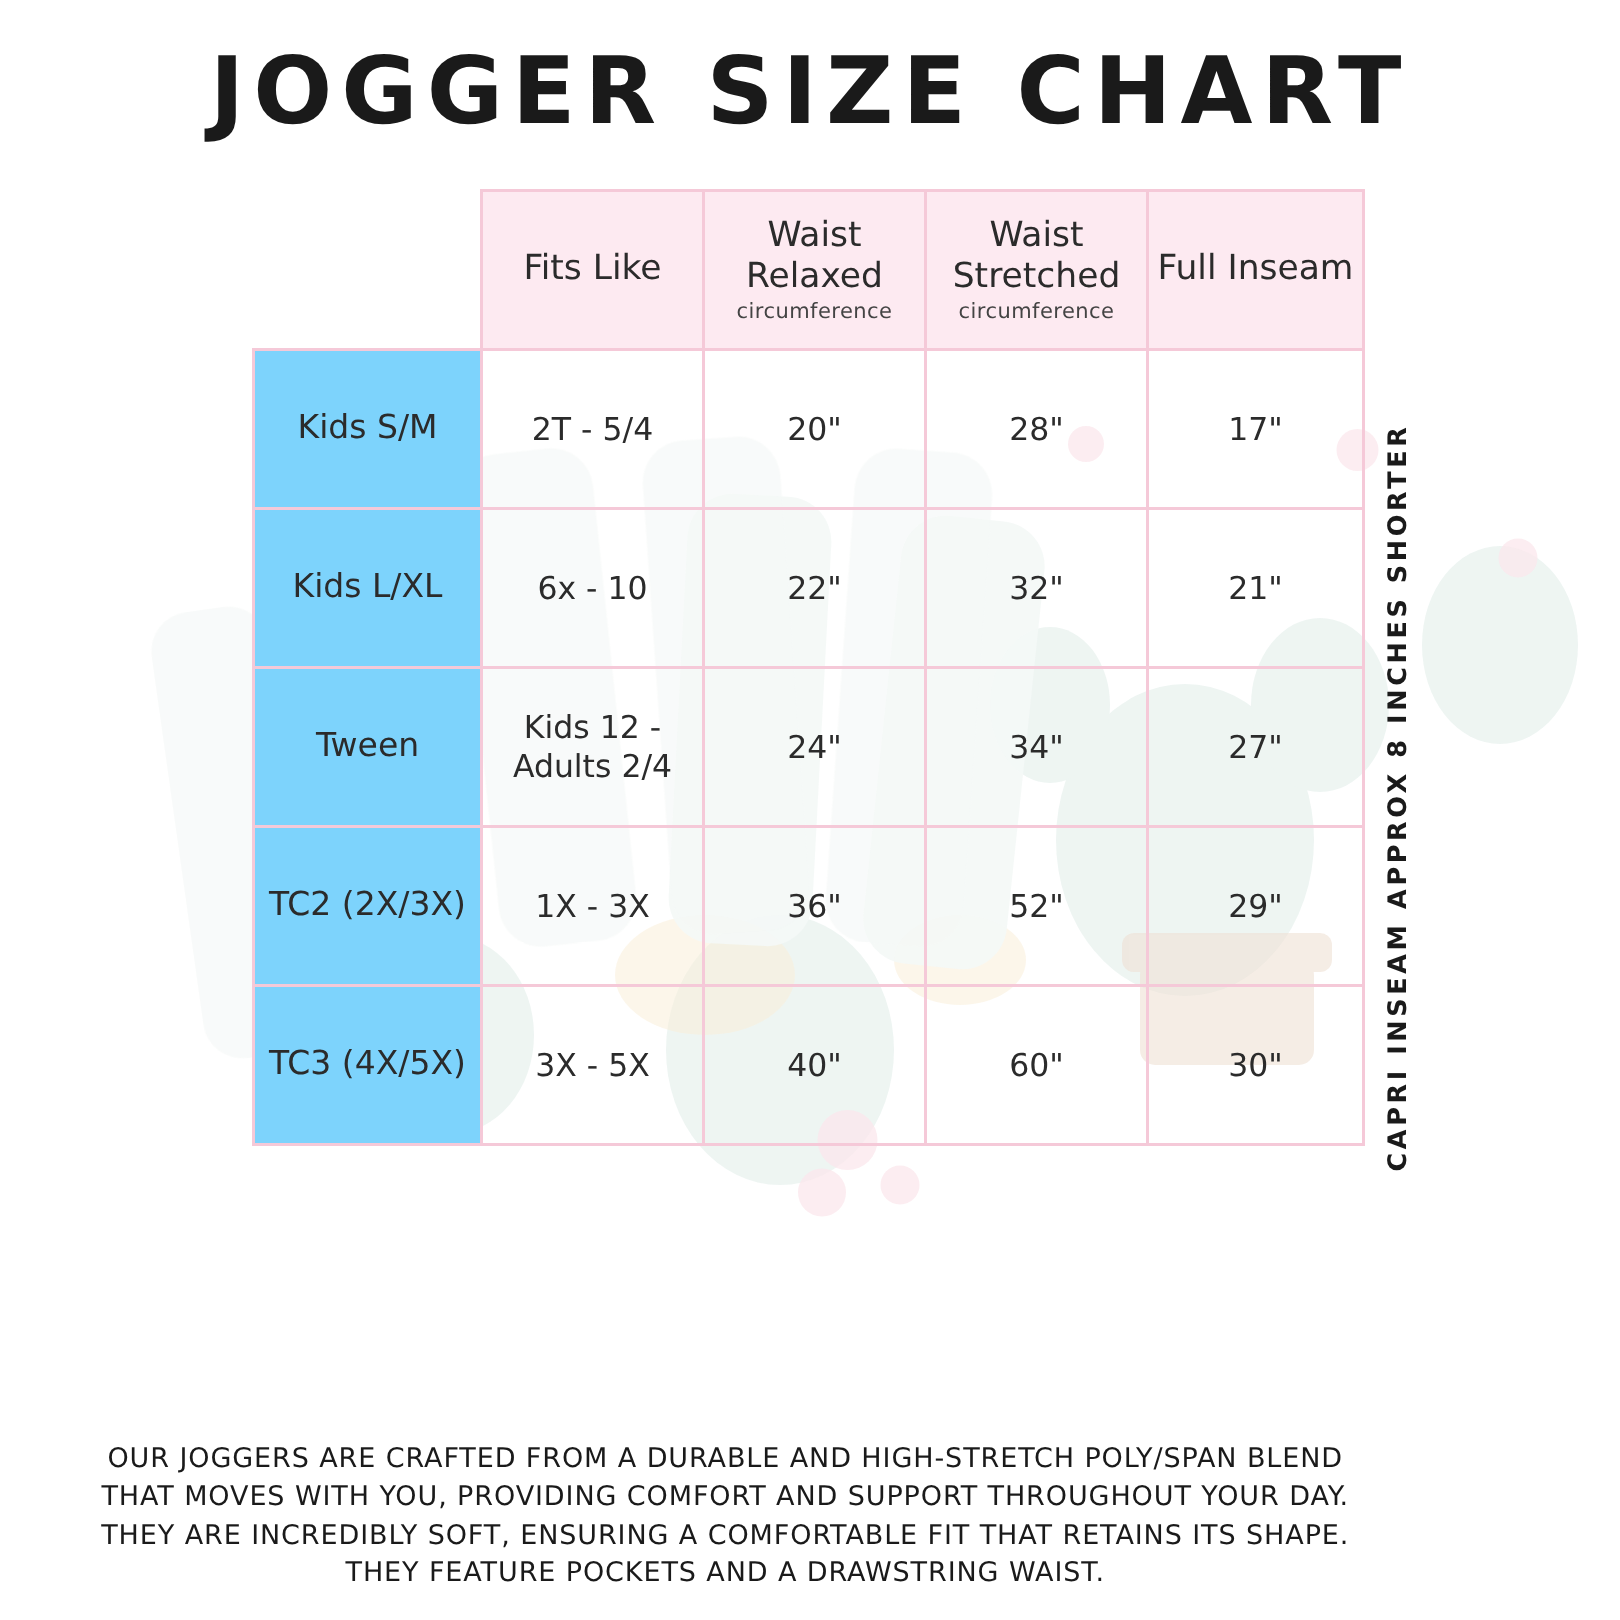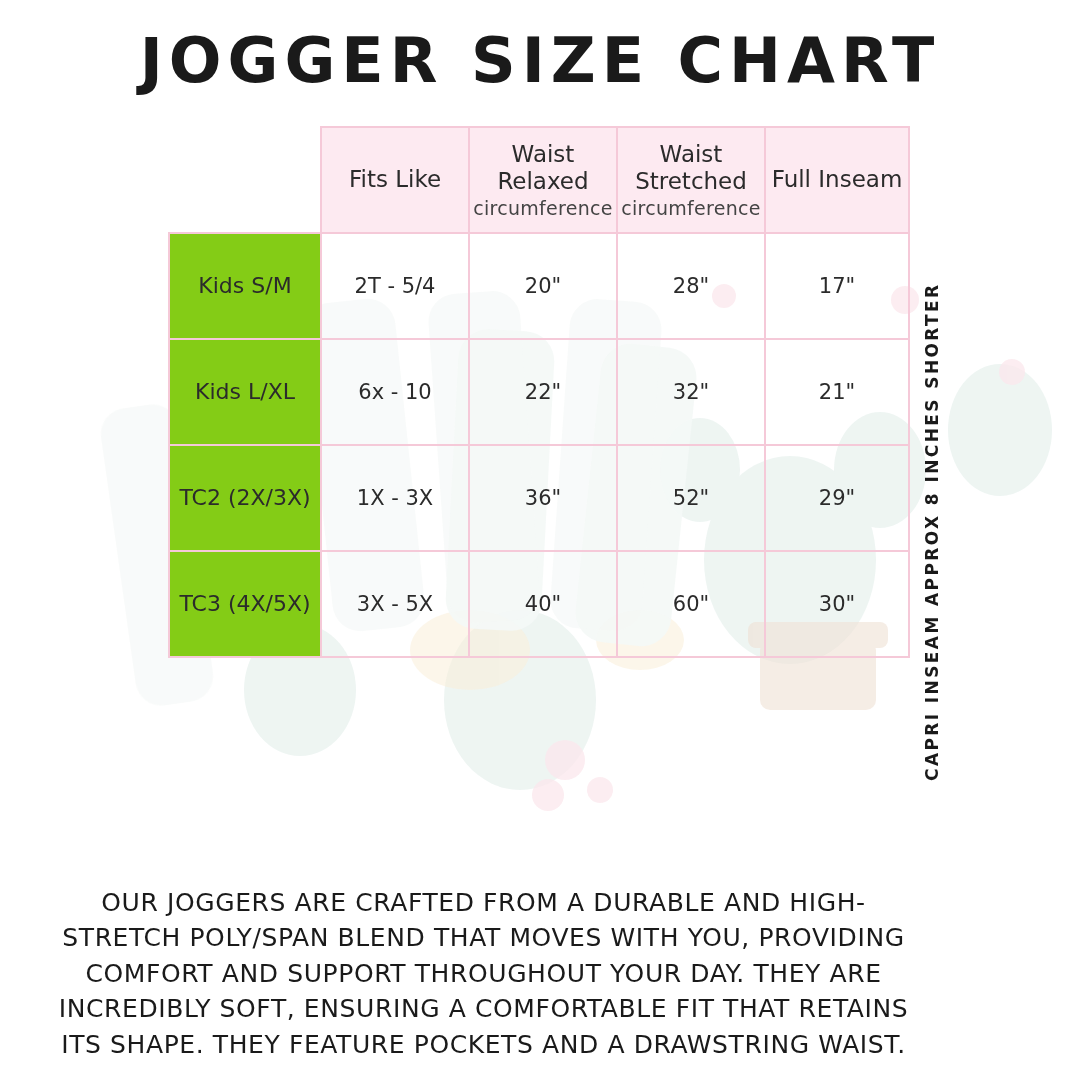--- a/index.html
+++ b/index.html
@@ -82,28 +82,28 @@
   }
 
   thead th {
     background: #fdeaf1;
     height: 96px;
     font-size: 23px;
     line-height: 1.18;
   }
   thead th .sub {
     display: block;
-    font-size: 19px;
+    font-size: 14px;
     letter-spacing: .3px;
     margin-top: 2px;
     color: #444;
   }
 
   tbody td.rowhead {
-    background: #84cc16;
+    background: #7dd3fc;
     font-size: 22px;
     line-height: 1.2;
     height: 96px;
   }
   tbody td.cell {
     background: #ffffff00;
     font-size: 21px;
     line-height: 1.25;
   }
   tbody td.cell.fits {
@@ -130,21 +130,21 @@
   }
 
   
   .footer {
     position: absolute;
     left: 50px;
     right: 50px;
     bottom: 18px;
     text-align: center;
     font-family: "DejaVu Sans", sans-serif;
-    font-size: 25px;
+    font-size: 18px;
     line-height: 1.42;
     letter-spacing: .6px;
     color: #1a1a1a;
     z-index: 3;
   }
 </style>
 </head>
 <body>
 
 <div class="art-layer">
@@ -231,20 +231,27 @@
           <td class="cell">17"</td>
         </tr>
         <tr>
           <td class="rowhead">Kids L/XL</td>
           <td class="cell fits">6x - 10</td>
           <td class="cell">22"</td>
           <td class="cell">32"</td>
           <td class="cell">21"</td>
         </tr>
         <tr>
+          <td class="rowhead">Tween</td>
+          <td class="cell fits">Kids 12 - Adults 2/4</td>
+          <td class="cell">24"</td>
+          <td class="cell">34"</td>
+          <td class="cell">27"</td>
+        </tr>
+        <tr>
           <td class="rowhead">TC2 (2X/3X)</td>
           <td class="cell fits">1X - 3X</td>
           <td class="cell">36"</td>
           <td class="cell">52"</td>
           <td class="cell">29"</td>
         </tr>
         <tr>
           <td class="rowhead">TC3 (4X/5X)</td>
           <td class="cell fits">3X - 5X</td>
           <td class="cell">40"</td>

